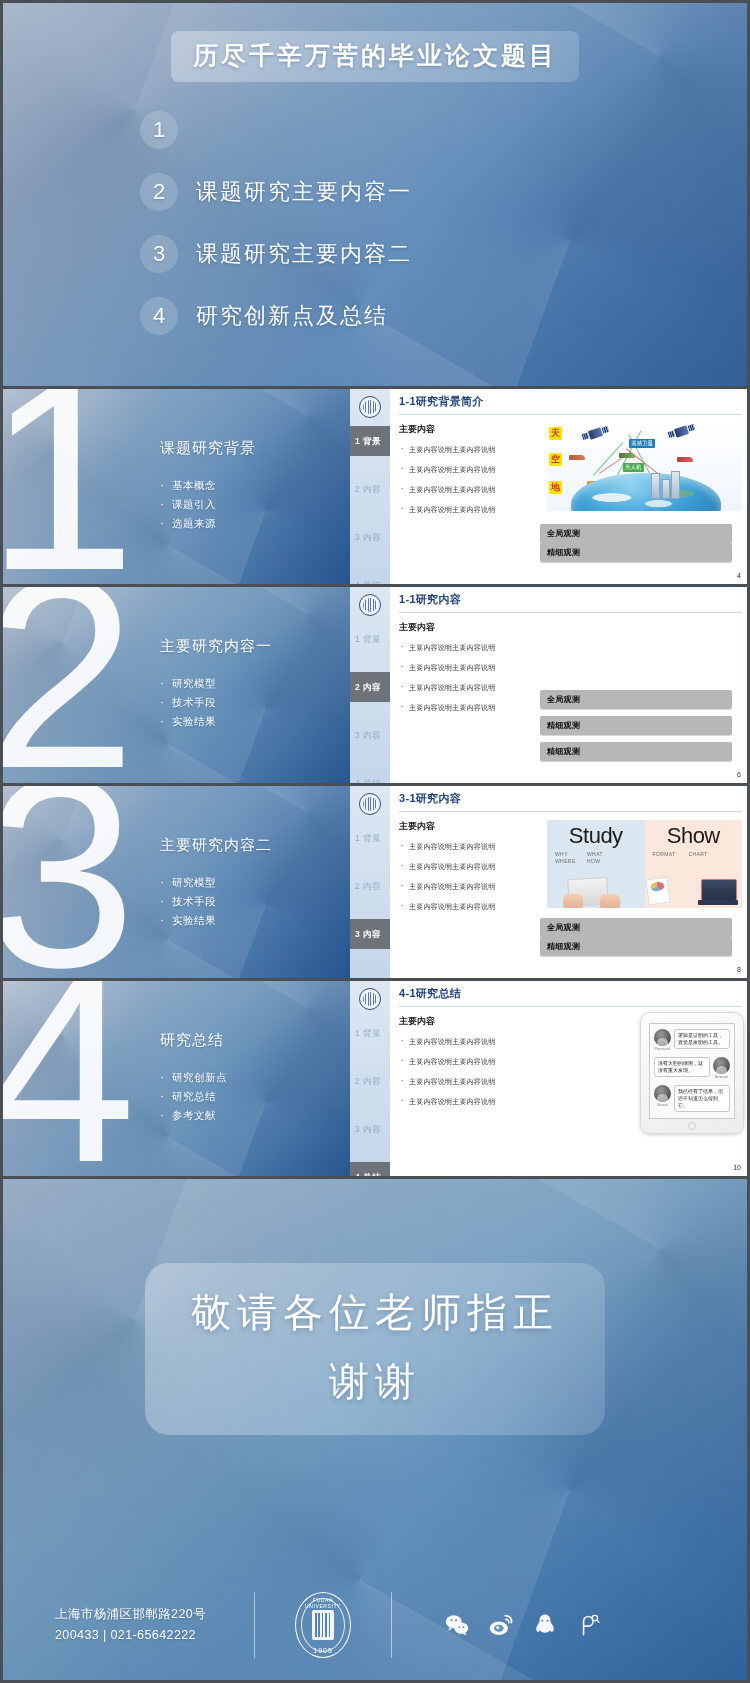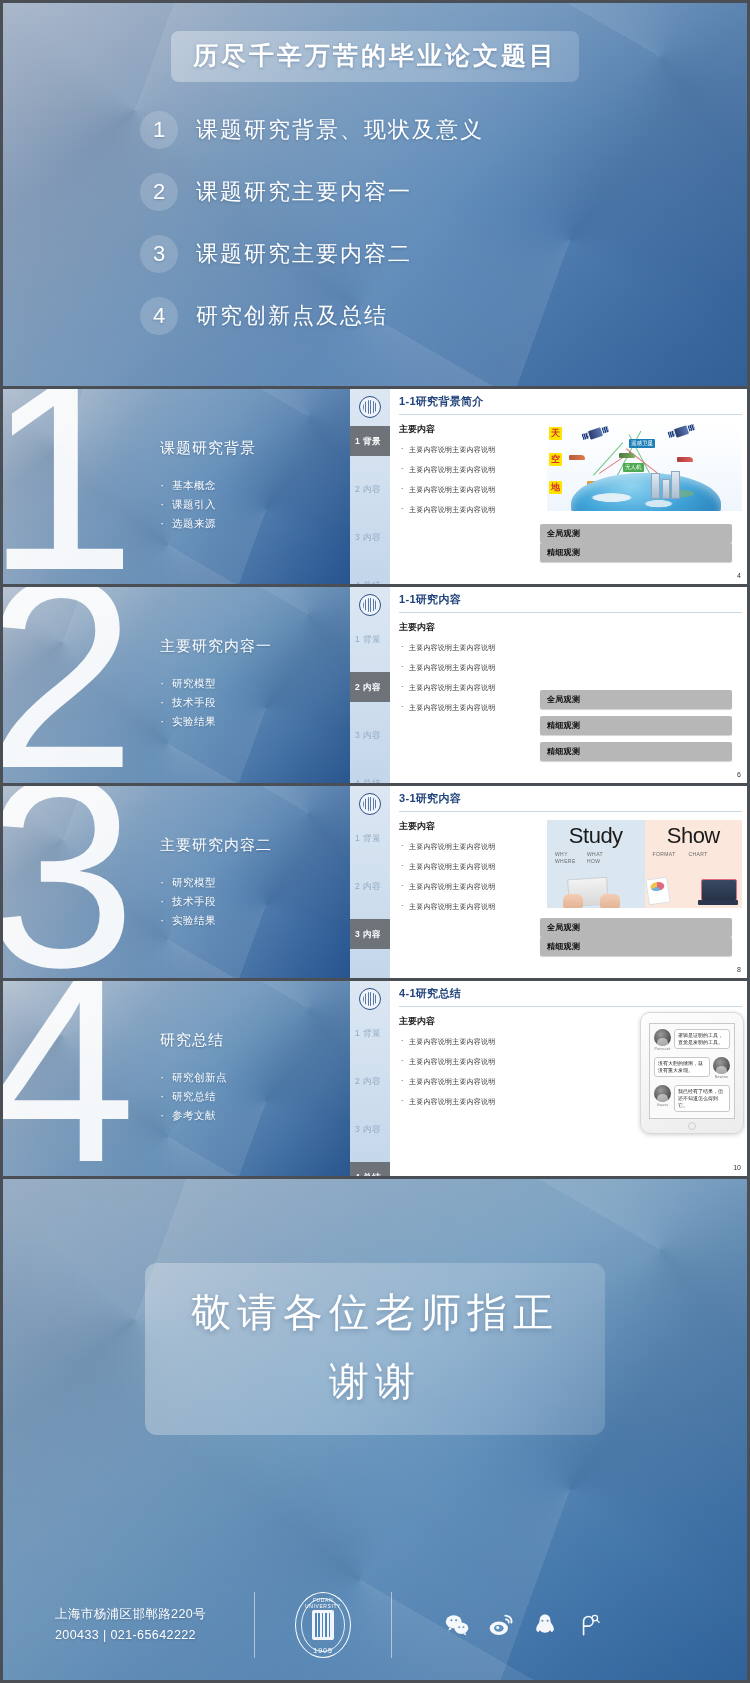--- a/index.html
+++ b/index.html
@@ -352,21 +352,21 @@
   
   #thanks {
     position: absolute; left: 0; top: 1176px; width: 750px; height: 504px;
     background: linear-gradient(150deg,#9fb6cd 0%, #8fadc8 18%, #7ba6c8 40%, #5f92bf 62%, #4e85ba 80%, #3d76b0 100%);
     border-top: 3px solid #4a4f55;
     overflow: hidden;
   }
   #thanks-box {
     position: absolute; left: 145px; top: 84px; width: 460px;
     background: linear-gradient(100deg, rgba(255,255,255,.30), rgba(255,255,255,.16));
-    border-radius: 12px;
+    border-radius: 24px;
     padding: 22px 0 26px;
     text-align: center;
   }
   #thanks-line1 {
     color: #fff; font-size: 40px; letter-spacing: 6px;
     text-shadow: 0 2px 5px rgba(25,55,95,.3);
   }
   #thanks-line2 {
     color: #fff; font-size: 40px; letter-spacing: 6px; margin-top: 14px;
     text-shadow: 0 2px 5px rgba(25,55,95,.3);
@@ -426,21 +426,20 @@
   <div id="hero">
     <div class="poly"></div>
 
     <div id="hero-title-wrap">
       <div id="hero-title">历尽千辛万苦的毕业论文题目</div>
     </div>
 
     <div class="agenda">
       <div class="agenda-row">
         <div class="agenda-num">1</div>
-        <div class="agenda-text">课题研究背景、现状及意义</div>
       </div>
       <div class="agenda-row">
         <div class="agenda-num">2</div>
         <div class="agenda-text">课题研究主要内容一</div>
       </div>
       <div class="agenda-row">
         <div class="agenda-num">3</div>
         <div class="agenda-text">课题研究主要内容二</div>
       </div>
       <div class="agenda-row">

